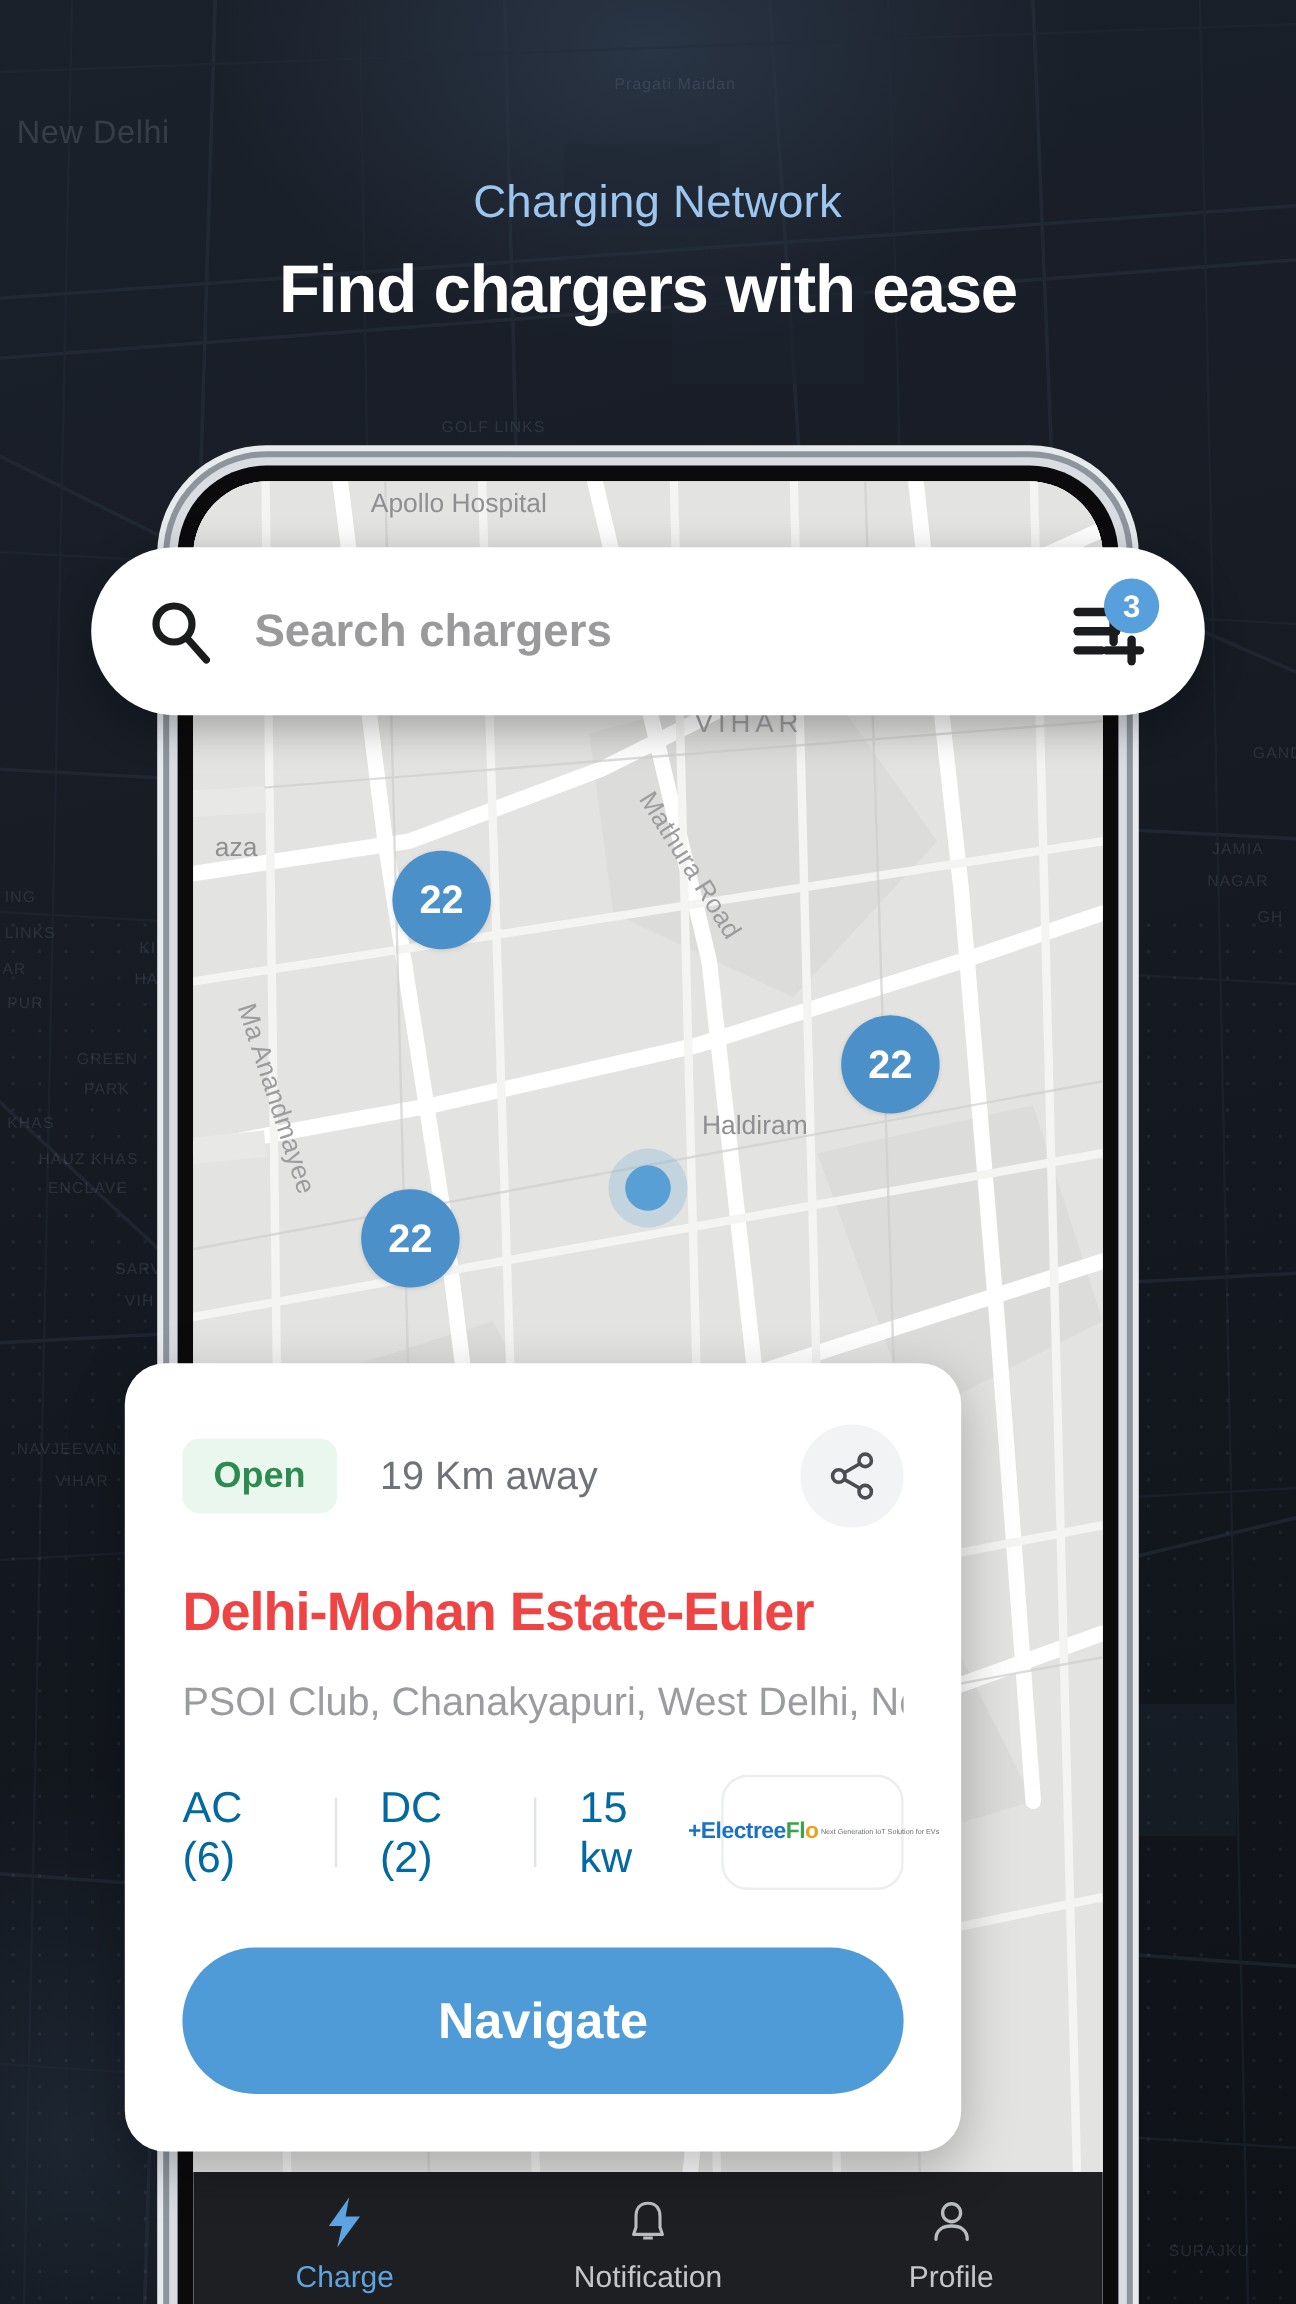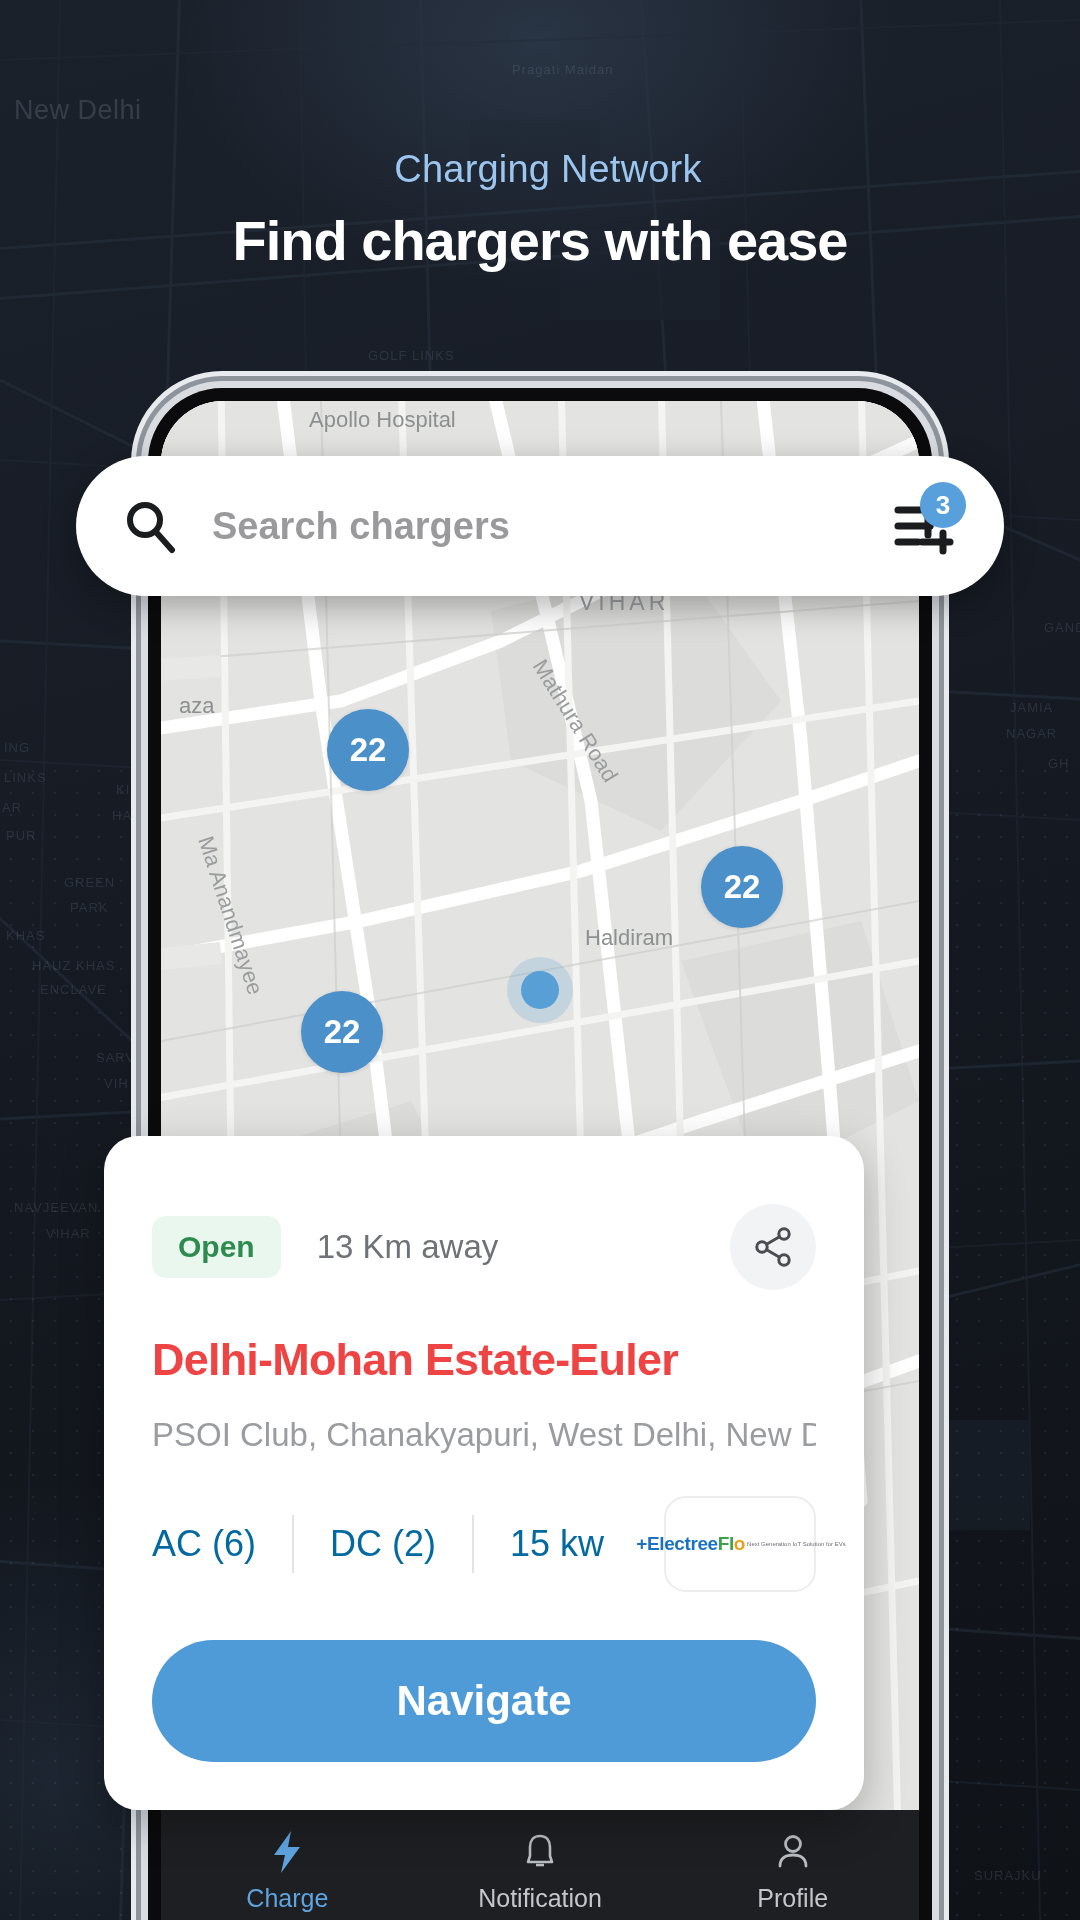--- a/index.html
+++ b/index.html
@@ -154,25 +154,25 @@
     position: absolute; right: -6px; top: -8px;
     width: 46px; height: 46px; border-radius: 50%;
     background: #58a0dc; color: #fff;
     font-size: 26px; font-weight: bold;
     display: flex; align-items: center; justify-content: center;
   }
 
   
   .card {
     position: absolute;
-    left: 104px; top: 1136px; width: 760px;
+    left: 104px; top: 1136px; width: 697px;
     background: #ffffff;
     border-radius: 34px;
     box-shadow: 0 14px 44px rgba(0,0,0,0.26);
-    padding: 68px 48px 48px 48px;
+    padding: 51px 48px 48px 48px;
   }
   .card-top { display: flex; align-items: center; }
   .status-badge {
     background: #e9f7ee; color: #2e8b4f;
     font-size: 30px; font-weight: bold;
     padding: 14px 26px; border-radius: 14px;
   }
   .distance { font-size: 33px; color: #6f7276; margin-left: 36px; }
   .share-btn {
     margin-left: auto;
@@ -423,21 +423,21 @@
           <path d="M34 52 L62 52"></path>
         </g>
       </svg>
       <span class="filter-badge">3</span>
     </div>
   </div>
 
   <div class="card">
     <div class="card-top">
       <span class="status-badge">Open</span>
-      <span class="distance">13 Km away</span>
+      <span class="distance">19 Km away</span>
       <button class="share-btn">
         <svg width="44" height="44" viewBox="0 0 44 44">
           <g fill="none" stroke="#4a4d51" stroke-width="3" stroke-linecap="round">
             <circle cx="33" cy="9" r="5.2"></circle>
             <circle cx="11" cy="22" r="5.2"></circle>
             <circle cx="33" cy="35" r="5.2"></circle>
             <path d="M28.5 11.8 L15.6 19.3"></path>
             <path d="M15.6 24.8 L28.5 32.2"></path>
           </g>
         </svg>

